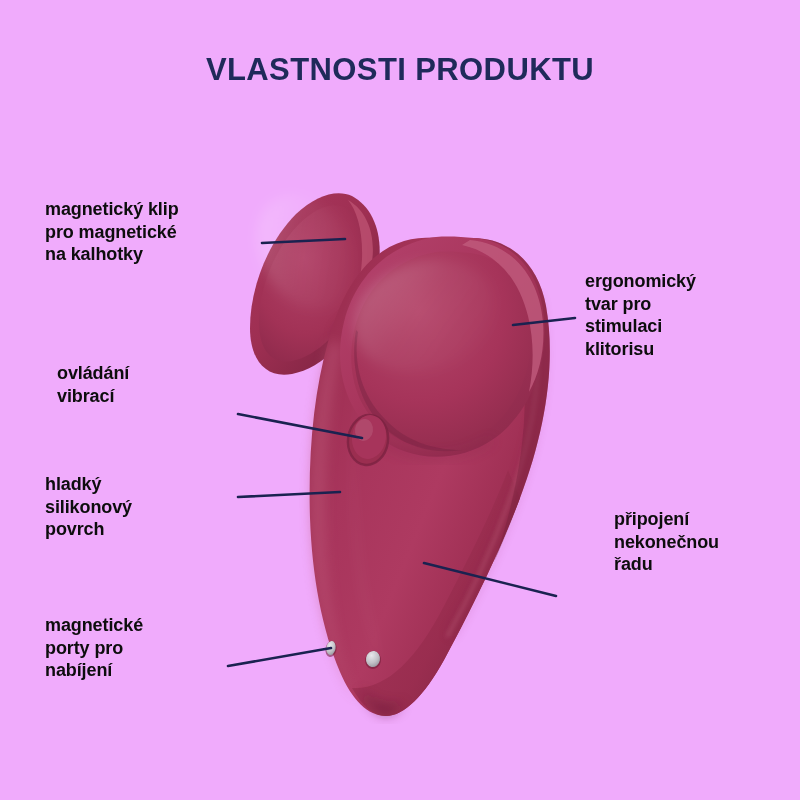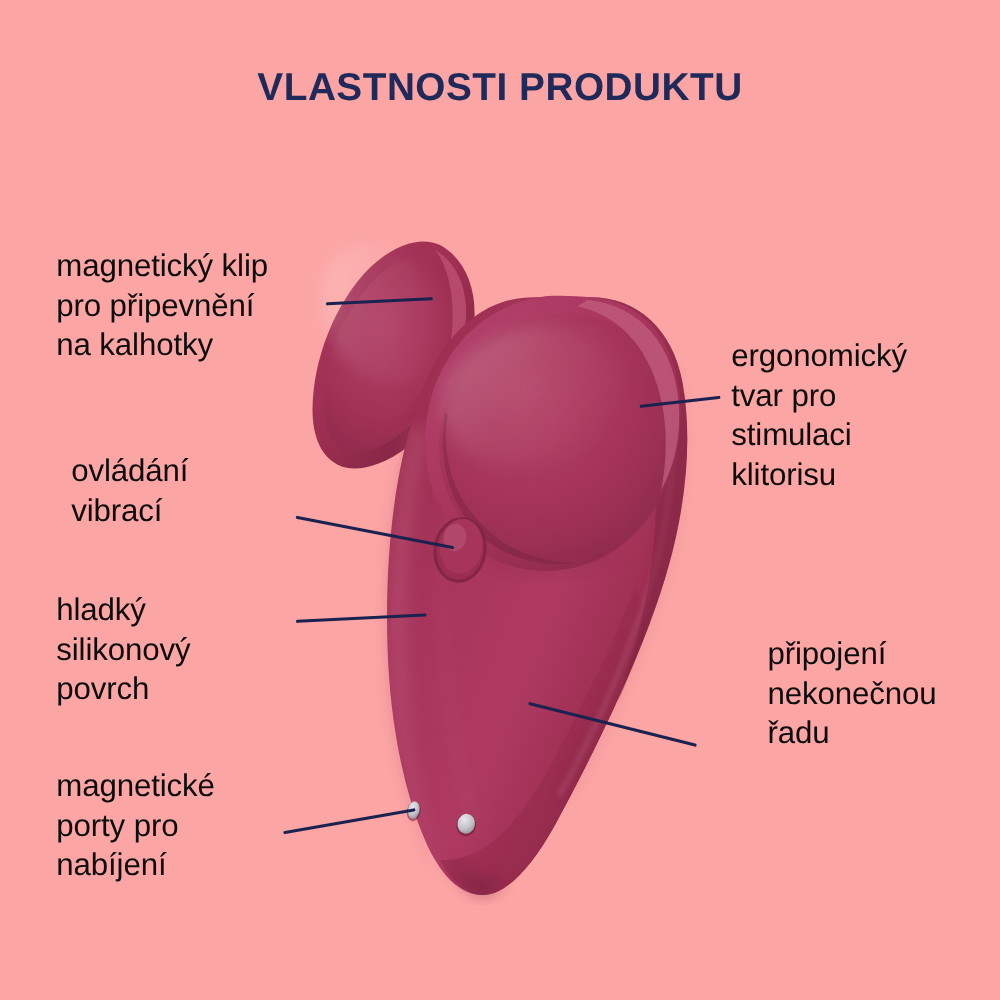--- a/index.html
+++ b/index.html
@@ -30,22 +30,22 @@
     font-weight: bold;
     letter-spacing: 0.4px;
     color: #1f2a5a;
     line-height: 1.15;
     white-space: nowrap;
   }
 
   
   .callout {
     position: absolute;
-    font-size: 25px;
-    font-weight: normal;
+    font-size: 18px;
+    font-weight: bold;
     color: #0d0d0d;
     line-height: 1.26;
     letter-spacing: -0.1px;
   }
   .callout.left  { text-align: left; }
   .callout.right { text-align: left; }
   .callout .ln { display: block; white-space: nowrap; }
 
   #callout-clip      { left: 45px;  top: 198px; }
   #callout-controls  { left: 45px;  top: 362px; }
@@ -61,21 +61,21 @@
     top: 0;
     width: 800px;
     height: 800px;
   }
   #leader-layer { z-index: 5; pointer-events: none; }
   #product-layer { z-index: 3; }
 </style>
 </head>
 <body>
 
-<div id="infographic" style="background: #fca5a5;">
+<div id="infographic" style="background: #f0abfc;">
 
   <div class="page-title" style="color: rgb(31, 42, 90);">VLASTNOSTI PRODUKTU</div>
 
   <svg id="product-layer" viewBox="0 0 800 800">
     <defs>
 
       <linearGradient id="gBody" x1="0.08" y1="0.15" x2="0.95" y2="0.85">
         <stop offset="0%" stop-color="#9b2e50"></stop>
         <stop offset="26%" stop-color="#a8355c"></stop>
         <stop offset="52%" stop-color="#ae3a61"></stop>
@@ -271,21 +271,21 @@
       <line x1="238" y1="414" x2="362" y2="438"></line>
       <line x1="238" y1="497" x2="340" y2="492"></line>
       <line x1="228" y1="666" x2="331" y2="648"></line>
       <line x1="575" y1="318" x2="513" y2="325"></line>
       <line x1="556" y1="596" x2="424" y2="563"></line>
     </g>
   </svg>
 
   <div class="callout left" id="callout-clip" style="color: rgb(13, 13, 13);">
     <span class="ln">magnetický klip</span>
-    <span class="ln">pro připevnění</span>
+    <span class="ln">pro magnetické</span>
     <span class="ln">na kalhotky</span>
   </div>
 
   <div class="callout left" id="callout-controls" style="color: rgb(13, 13, 13); margin-left: 12px;">
     <span class="ln">ovládání</span>
     <span class="ln">vibrací</span>
   </div>
 
   <div class="callout left" id="callout-surface" style="color: rgb(13, 13, 13);">
     <span class="ln">hladký</span>

